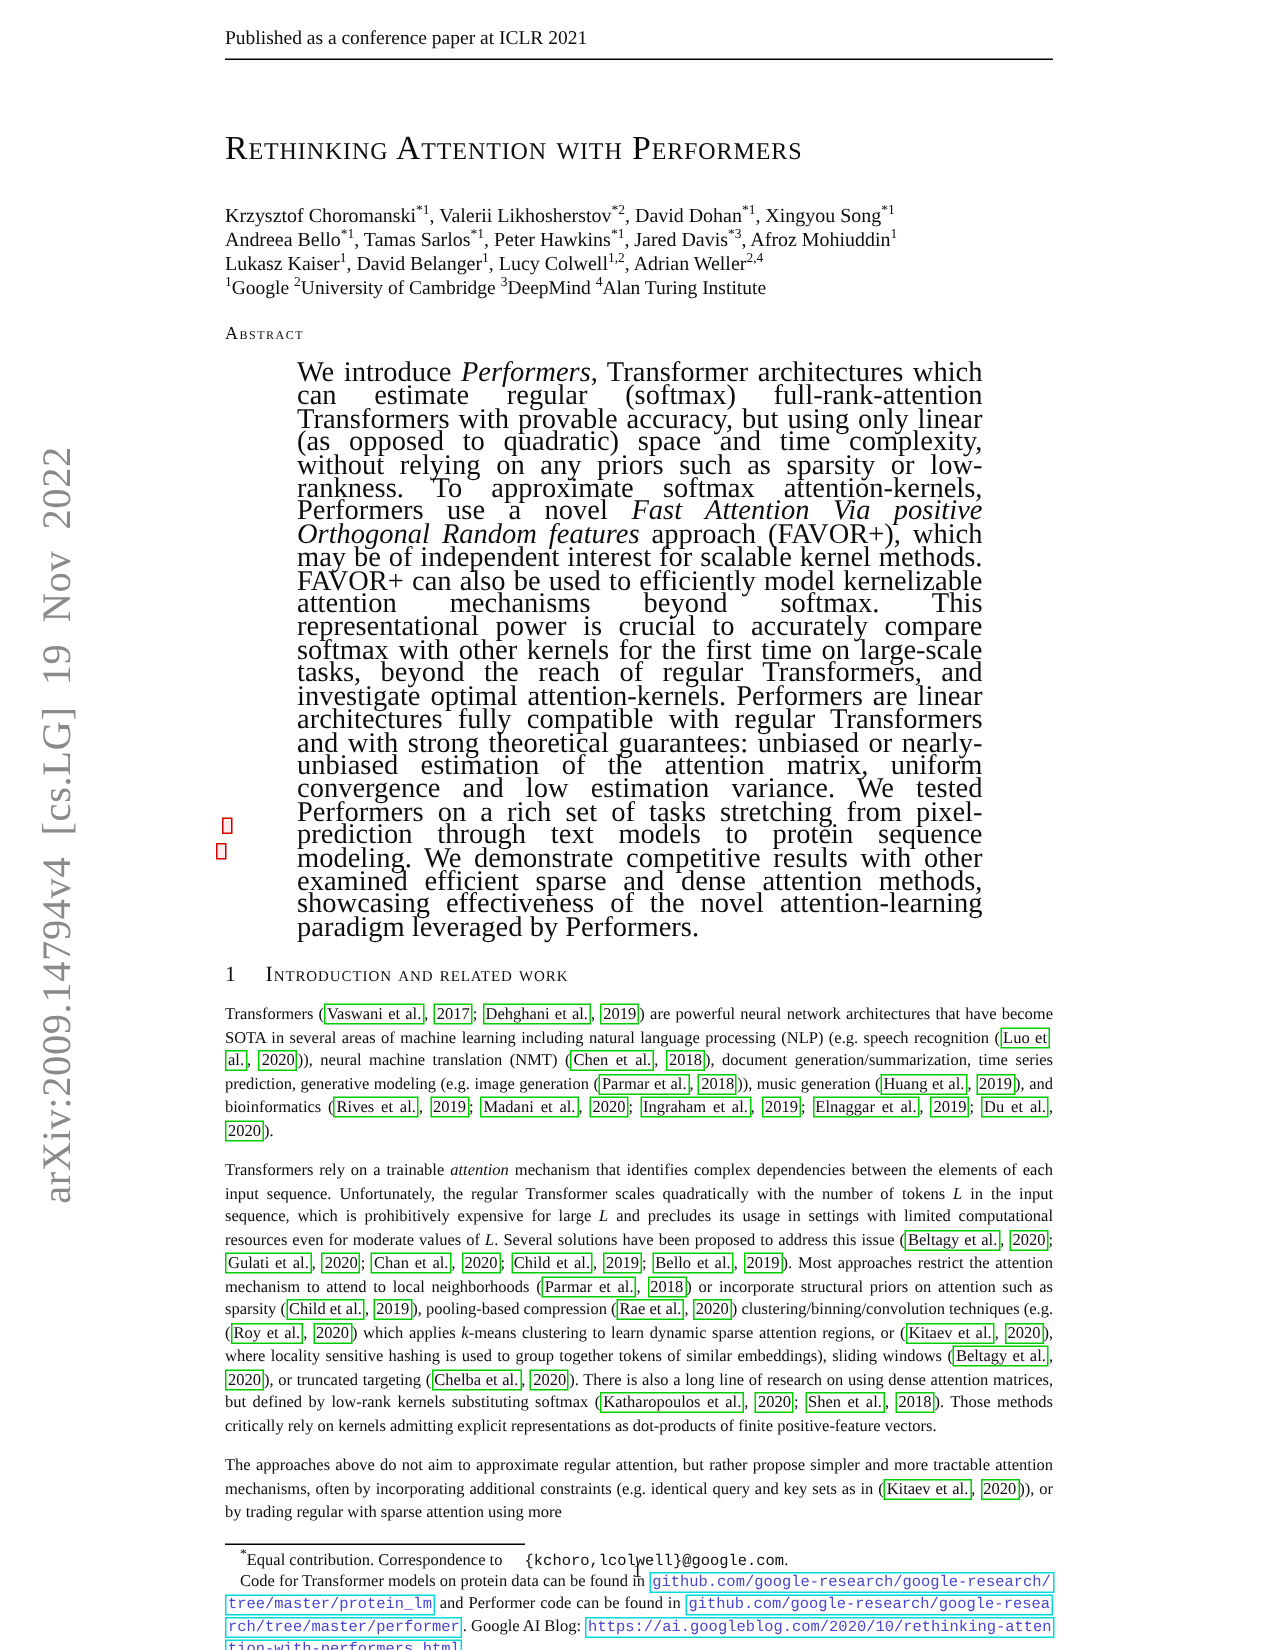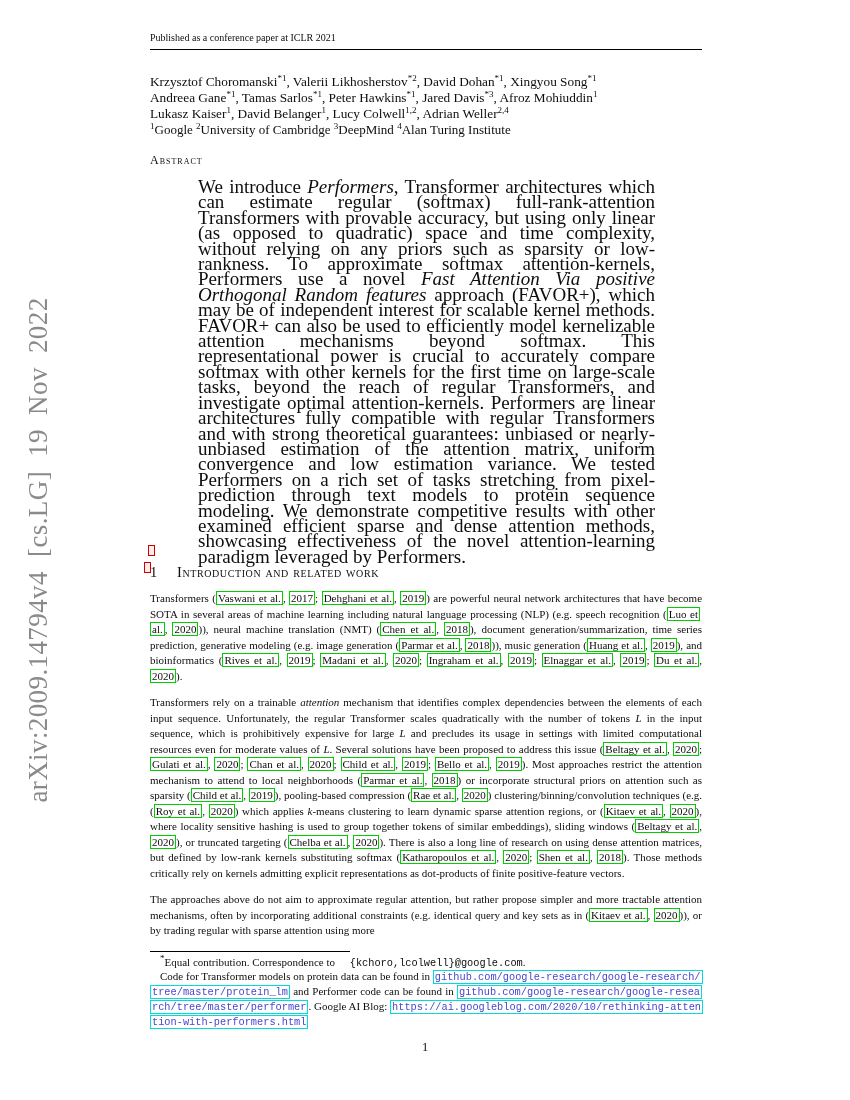--- a/index.html
+++ b/index.html
@@ -2,34 +2,34 @@
 <html><head>
 <meta charset="utf-8">
 <style>
   html,body { margin:0; padding:0; background:#ffffff; }
   .page {
     position:relative; width:850px; height:1100px; background:#ffffff;
     font-family:"Liberation Serif", serif; color:#0d0d0d; overflow:hidden;
   }
   .content { position:absolute; left:150px; top:0; width:552px; }
 
-  .header-line { padding-top:32px; font-size:10px; }
+  .header-line { padding-top:17px; font-size:13px; }
   .header-rule { border:0; border-top:1.6px solid #000; margin:6px 0 0 0; }
 
   .paper-title { margin-top:46px; font-size:22.5px; font-variant:small-caps; letter-spacing:0.6px; font-weight:400; }
 
   .authors { margin-top:24px; font-size:13.3px; line-height:16px; }
   .author-line { }
   .affiliations { font-size:13px; line-height:16px; }
   sup { font-size:9px; line-height:0; }
 
   .abstract-heading { margin-top:15px; text-align:left; font-variant:small-caps; font-size:12px; letter-spacing:1px; }
   .abstract-body { margin:11px 47px 0 48px; text-align:justify; font-size:19px; line-height:15.4px; }
 
-  .section-heading { margin-top:0; font-size:14.5px; }
+  .section-heading { margin-top:16px; font-size:14.5px; }
   .section-number { display:inline-block; width:27px; }
   .section-title { font-variant:small-caps; letter-spacing:0.6px; }
 
   .para { margin-top:10px; text-align:justify; font-size:11px; line-height:15.5px; }
 
   .bold { font-weight:400; }
   .italic { font-style:italic; }
 
   .cite { border:1px solid #00ce00; padding:0 1px; box-decoration-break:clone; -webkit-box-decoration-break:clone; }
   .ulink {
@@ -65,24 +65,25 @@
   <div class="watermark">arXiv:2009.14794v4 [cs.LG] 19 Nov 2022</div>
 
   <span class="red-marker red-marker-1"></span>
   <span class="red-marker red-marker-2"></span>
 
   <div class="content">
 
     <div class="header-line">Published as a conference paper at ICLR 2021</div>
     <hr class="header-rule">
 
+    <h1 class="paper-title">Rethinking Attention with Performers</h1>
 
     <div class="authors">
       <div class="author-line"><span class="bold">Krzysztof Choromanski</span><sup>*1</sup><span class="bold">, Valerii Likhosherstov</span><sup>*2</sup><span class="bold">, David Dohan</span><sup>*1</sup><span class="bold">, Xingyou Song</span><sup>*1</sup></div>
-      <div class="author-line"><span class="bold">Andreea Gane</span><sup>*1</sup><span class="bold">, Tamas Sarlos</span><sup>*1</sup><span class="bold">, Peter Hawkins</span><sup>*1</sup><span class="bold">, Jared Davis</span><sup>*3</sup><span class="bold">, Afroz Mohiuddin</span><sup>1</sup></div>
+      <div class="author-line"><span class="bold">Andreea Bello</span><sup>*1</sup><span class="bold">, Tamas Sarlos</span><sup>*1</sup><span class="bold">, Peter Hawkins</span><sup>*1</sup><span class="bold">, Jared Davis</span><sup>*3</sup><span class="bold">, Afroz Mohiuddin</span><sup>1</sup></div>
       <div class="author-line"><span class="bold">Lukasz Kaiser</span><sup>1</sup><span class="bold">, David Belanger</span><sup>1</sup><span class="bold">, Lucy Colwell</span><sup>1,2</sup><span class="bold">, Adrian Weller</span><sup>2,4</sup></div>
       <div class="affiliations"><sup>1</sup><span>Google </span><sup>2</sup><span>University of Cambridge </span><sup>3</sup><span>DeepMind </span><sup>4</sup><span>Alan Turing Institute</span></div>
     </div>
 
     <div class="abstract-heading">Abstract</div>
     <div class="abstract-body"><span>We introduce </span><span class="italic">Performers</span><span>, Transformer architectures which can estimate regular (softmax) full-rank-attention Transformers with provable accuracy, but using only linear (as opposed to quadratic) space and time complexity, without relying on any priors such as sparsity or low-rankness. To approximate softmax attention-kernels, Performers use a novel </span><span class="italic">Fast Attention Via positive Orthogonal Random features</span><span> approach (FAVOR+), which may be of independent interest for scalable kernel methods. FAVOR+ can also be used to efficiently model kernelizable attention mechanisms beyond softmax. This representational power is crucial to accurately compare softmax with other kernels for the first time on large-scale tasks, beyond the reach of regular Transformers, and investigate optimal attention-kernels. Performers are linear architectures fully compatible with regular Transformers and with strong theoretical guarantees: unbiased or nearly-unbiased estimation of the attention matrix, uniform convergence and low estimation variance. We tested Performers on a rich set of tasks stretching from pixel-prediction through text models to protein sequence modeling. We demonstrate competitive results with other examined efficient sparse and dense attention methods, showcasing effectiveness of the novel attention-learning paradigm leveraged by Performers.</span></div>
 
     <div class="section-heading">
       <span class="section-number">1</span><span class="section-title">Introduction and related work</span>
     </div>

